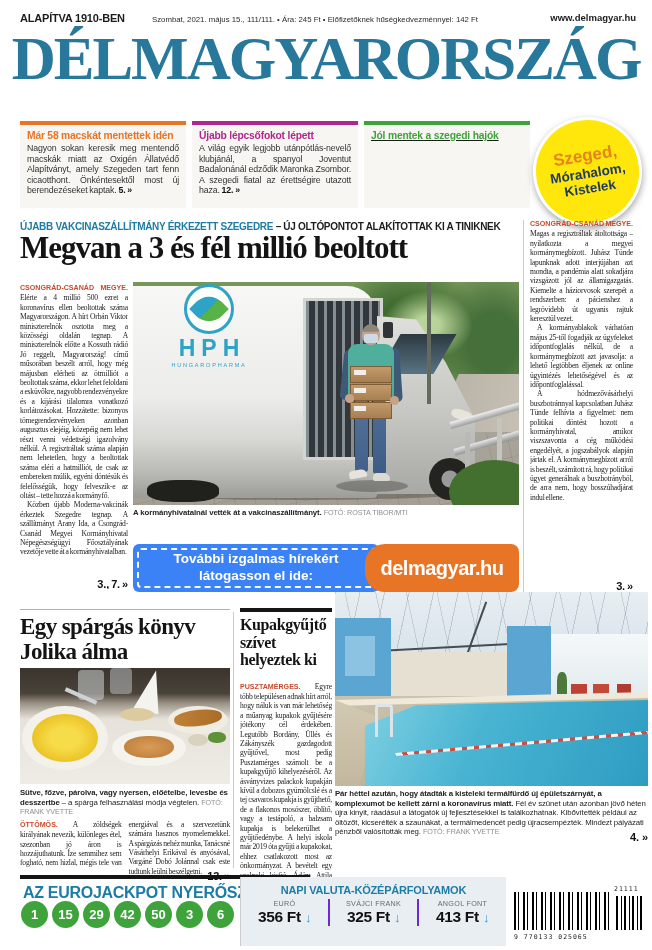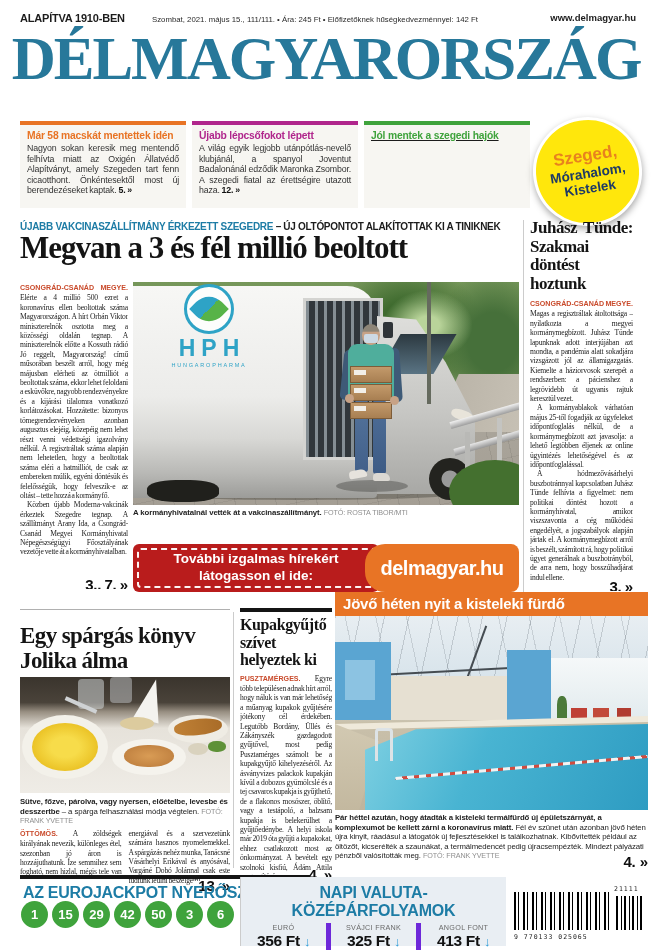--- a/index.html
+++ b/index.html
@@ -36,75 +36,75 @@
   .kicker{left:20px;top:221px;font-weight:bold;font-size:10px;letter-spacing:-0.3px;white-space:nowrap;}
   .kicker .accent{color:#1d7ca5;}
   .headline{left:20px;top:231px;width:505px;font-family:"Liberation Serif",serif;font-weight:bold;
             font-size:31px;line-height:34px;letter-spacing:-1px;color:#141414;}
   .body-col{font-family:"Liberation Serif",serif;font-size:7.6px;line-height:9.4px;text-align:justify;
             letter-spacing:-0.2px;word-spacing:-0.7px;color:#1b1b1b;}
   .body-col p{margin:0;}
   .body-col p + p{text-indent:7px;}
   .loc{font-family:"Liberation Sans",sans-serif;font-weight:bold;font-size:7.1px;color:#c94a2b;letter-spacing:0;}
   .lead-col{left:20px;top:283px;width:108px;height:306px;overflow:hidden;}
-  .pageref{font-family:"Liberation Sans",sans-serif;font-weight:bold;font-size:15px;color:#0f0f0f;}
+  .pageref{font-family:"Liberation Sans",sans-serif;font-weight:bold;font-size:11px;color:#0f0f0f;}
   .pr-abs{position:absolute;right:0;bottom:0;background:#fff;padding:0 0 0 5px;}
 
   .caption{font-size:7.8px;line-height:9.6px;color:#222;letter-spacing:-0.1px;}
   .caption b{font-weight:bold;}
   .credit{color:#8f8f8f;font-size:7.2px;}
   .caption-main{left:133px;top:508px;width:386px;}
 
   
   .promo{left:133px;top:544px;width:386px;height:48px;display:flex;}
-  .promo-blue{width:246px;background:#b91c1c;border-radius:6px;position:relative;
+  .promo-blue{width:246px;background:#3b82f6;border-radius:6px;position:relative;
               display:flex;align-items:center;justify-content:center;}
   .promo-blue::after{content:"";position:absolute;inset:4px;border:2px dashed rgba(255,255,255,.95);border-radius:4px;}
   .promo-blue span{width:190px;text-align:center;color:#fff;font-weight:bold;font-size:13.5px;line-height:1.25;}
   .promo-orange{flex:1;margin-left:-14px;background:#e87425;border-radius:20px 8px 8px 20px;
                 display:flex;align-items:center;justify-content:center;color:#fff;font-weight:bold;
                 font-size:20px;letter-spacing:-0.5px;position:relative;}
 
   
   .vdiv{width:1px;background:#ccc;}
   .right-col{left:530px;top:219px;width:103px;height:372px;overflow:hidden;}
   .right-col h2{margin:0 0 6px;font-family:"Liberation Serif",serif;font-weight:bold;
                 font-size:17px;line-height:18.5px;letter-spacing:-0.5px;color:#141414;}
 
   
-  .asp{left:20px;top:609px;width:210px;border-top:1px solid #b0b0b0;padding-top:13px;box-sizing:border-box;}
+  .asp{left:20px;top:609px;width:210px;border-top:1px solid #b0b0b0;padding-top:4px;box-sizing:border-box;}
   .asp h2{margin:0;font-family:"Liberation Serif",serif;font-weight:bold;font-size:23px;
           line-height:25px;letter-spacing:-0.6px;color:#141414;}
   .photo-frame{position:relative;overflow:hidden;background:#777;}
   .asp-caption{margin-top:4px;}
   .asp-body{position:relative;margin-top:3px;column-count:2;column-gap:7px;height:62px;overflow:hidden;}
 
   
   .caps{left:240px;top:608px;width:92px;}
   .caps-bar{height:4px;background:#141414;margin-bottom:4px;}
-  .caps h2{margin:0 0 5px;font-family:"Liberation Serif",serif;font-weight:bold;font-size:16px;
+  .caps h2{margin:0 0 13px;font-family:"Liberation Serif",serif;font-weight:bold;font-size:16px;
            line-height:17.5px;letter-spacing:-0.4px;color:#141414;}
   .caps-body{position:relative;height:206px;overflow:hidden;}
 
   
   .spa{left:335px;top:592px;width:313px;}
   .spa-banner{height:24px;line-height:24px;background:#e87425;color:#fff;font-weight:bold;
               font-size:15px;padding:0 8px;letter-spacing:-0.2px;}
   .spa-caption{position:relative;margin-top:3px;padding-bottom:2px;}
 
   
   .black-rule{left:20px;top:875px;width:290px;height:4px;background:#141414;}
   .jp-title{left:23px;top:884px;font-weight:bold;font-size:16px;color:#1d7ca5;letter-spacing:-0.3px;}
   .jp-nums{left:21px;top:901px;display:flex;gap:4px;}
   .num{width:27px;height:27px;border-radius:50%;background:#3fa33c;color:#fff;font-weight:bold;
        font-size:13px;display:flex;align-items:center;justify-content:center;}
   .valuta{left:240px;top:877px;width:266px;height:69px;background:#e9eef3;border-left:1px solid #ccc;box-sizing:border-box;}
-  .val-title{text-align:center;margin-top:7px;font-weight:bold;font-size:16px;color:#1d7ca5;letter-spacing:-0.2px;}
+  .val-title{text-align:center;margin-top:7px;font-weight:bold;font-size:11px;color:#1d7ca5;letter-spacing:-0.2px;}
   .val-row{display:flex;margin-top:3px;}
-  .val-item{flex:1;text-align:center;border-left:5px solid #6d28d9;}
+  .val-item{flex:1;text-align:center;border-left:2px solid #6d28d9;}
   .val-item:first-child{border-left:none;}
   .val-name{font-size:7.2px;color:#6a6a6a;letter-spacing:0.3px;}
   .val-value{font-size:15.5px;font-weight:bold;color:#111;letter-spacing:-0.3px;}
   .val-arrow{color:#2e9bd6;font-size:13px;font-weight:bold;}
   .barcode{left:514px;top:883px;width:132px;height:62px;background:#fff;}
   .bc-main{position:absolute;left:0;top:9px;width:96px;height:38px;
            background:repeating-linear-gradient(90deg,#000 0 2px,#fff 2px 4px,#000 4px 5px,#fff 5px 9px);}
   .bc-addon{position:absolute;left:102px;top:13px;width:28px;height:34px;
             background:repeating-linear-gradient(90deg,#000 0 2px,#fff 2px 5px,#000 5px 6px,#fff 6px 8px);}
   .bc-digits{position:absolute;left:0;top:50px;font-family:"DejaVu Sans Mono",monospace;font-size:6.5px;letter-spacing:1px;}
@@ -220,21 +220,21 @@
 <div id="page">
 
   <div class="abs founded">ALAPÍTVA 1910-BEN</div>
   <div class="abs dateline">Szombat, 2021. május 15., 111/111. • Ára: 245 Ft • Előfizetőknek hűségkedvezménnyel: 142 Ft</div>
   <div class="abs website">www.delmagyar.hu</div>
   <div class="abs masthead">DÉLMAGYARORSZÁG</div>
 
   <div class="abs teasers">
     <div class="teaser t-orange">
       <h3>Már 58 macskát mentettek idén</h3>
-      <p><span>Nagyon sokan keresik meg mentendő felhívta miatt az Oxigén Állatvédő Alapítványt, amely Szegeden tart fenn cicaotthont. Önkéntesektől most új berendezéseket kaptak.</span> <span class="pg">5. »</span></p>
+      <p><span>Nagyon sokan keresik meg mentendő macskák miatt az Oxigén Állatvédő Alapítványt, amely Szegeden tart fenn cicaotthont. Önkéntesektől most új berendezéseket kaptak.</span> <span class="pg">5. »</span></p>
     </div>
     <div class="teaser t-magenta">
       <h3>Újabb lépcsőfokot lépett</h3>
       <p><span>A világ egyik legjobb utánpótlás-nevelő klubjánál, a spanyol Joventut Badalonánál edződik Maronka Zsombor. A szegedi fiatal az érettségire utazott haza.</span> <span class="pg">12. »</span></p>
     </div>
     <div class="teaser t-green">
       <h3>Jól mentek a szegedi hajók</h3>
     </div>
   </div>
 
@@ -312,21 +312,20 @@
     <div class="promo-blue">
       <span>További izgalmas hírekért látogasson el ide:</span>
     </div>
     <div class="promo-orange">
       <span>delmagyar.hu</span>
     </div>
   </div>
 
   <div class="abs vdiv" style="left:523px;top:220px;height:372px;"></div>
   <div class="abs body-col right-col">
-    <h2>Juhász Tünde: Szakmai döntést hoztunk</h2>
     <p><span class="loc">CSONGRÁD-CSANÁD MEGYE.</span> <span>Magas a regisztráltak átoltottsága – nyilatkozta a megyei kormánymegbízott. Juhász Tünde lapunknak adott interjújában azt mondta, a pandémia alatt sokadjára vizsgázott jól az államigazgatás. Kiemelte a háziorvosok szerepét a rendszerben: a pácienshez a legrövidebb út ugyanis rajtuk keresztül vezet.</span></p>
     <p><span>A kormányablakok várhatóan május 25-től fogadják az ügyfeleket időpontfoglalás nélkül, de a kormánymegbízott azt javasolja: a lehető legtöbben éljenek az online ügyintézés lehetőségével és az időpontfoglalással.</span></p>
     <p><span>A hódmezővásárhelyi buszbotránnyal kapcsolatban Juhász Tünde felhívta a figyelmet: nem politikai döntést hozott a kormányhivatal, amikor viszszavonta a cég működési engedélyét, a jogszabályok alapján jártak el. A kormánymegbízott arról is beszélt, számított rá, hogy politikai ügyet generálnak a buszbotrányból, de arra nem, hogy bosszúhadjárat indul ellene.</span></p>
     <span class="pageref pr-abs">3. »</span>
   </div>
 
   <div class="abs asp">
     <h2>Egy spárgás könyv Jolika álma</h2>
     <div class="photo-frame" id="photo-food">
       <div class="fp-base"></div>
@@ -358,21 +357,20 @@
   <div class="abs caps">
     <div class="caps-bar"></div>
     <h2>Kupakgyűjtő szívet helyeztek ki</h2>
     <div class="body-col caps-body">
       <p><span class="loc">PUSZTAMÉRGES.</span> <span>Egyre több településen adnak hírt arról, hogy náluk is van már lehetőség a műanyag kupakok gyűjtésére jótékony cél érdekében. Legutóbb Bordány, Üllés és Zákányszék gazdagodott gyűjtővel, most pedig Pusztamérges számolt be a kupakgyűjtő kihelyezéséről. Az ásványvizes palackok kupakján kívül a dobozos gyümölcslé és a tej csavaros kupakja is gyűjthető, de a flakonos mosószer, öblítő, vagy a testápoló, a balzsam kupakja is belekerülhet a gyűjtőedénybe. A helyi iskola már 2019 óta gyűjti a kupakokat, ehhez csatlakozott most az önkormányzat. A bevételt egy szolnoki kisfiú, Ádám Attila megsegítésére fordítják. Németországi gyógykezelésére költik.</span></p>
       <span class="pageref pr-abs">4. »</span>
     </div>
   </div>
 
   <div class="abs spa">
-    <div class="spa-banner">Jövő héten nyit a kisteleki fürdő</div>
     <div class="photo-frame" id="photo-pool">
       <div class="pp-base"></div>
       <div class="pp-net"></div>
       <div class="pp-cable"></div>
       <div class="pp-cable2"></div>
       <div class="pp-wall-l"></div>
       <div class="pp-wall-l2"></div>
       <div class="pp-wall-m"></div>
       <div class="pp-col"></div>
       <div class="pp-window"></div>

